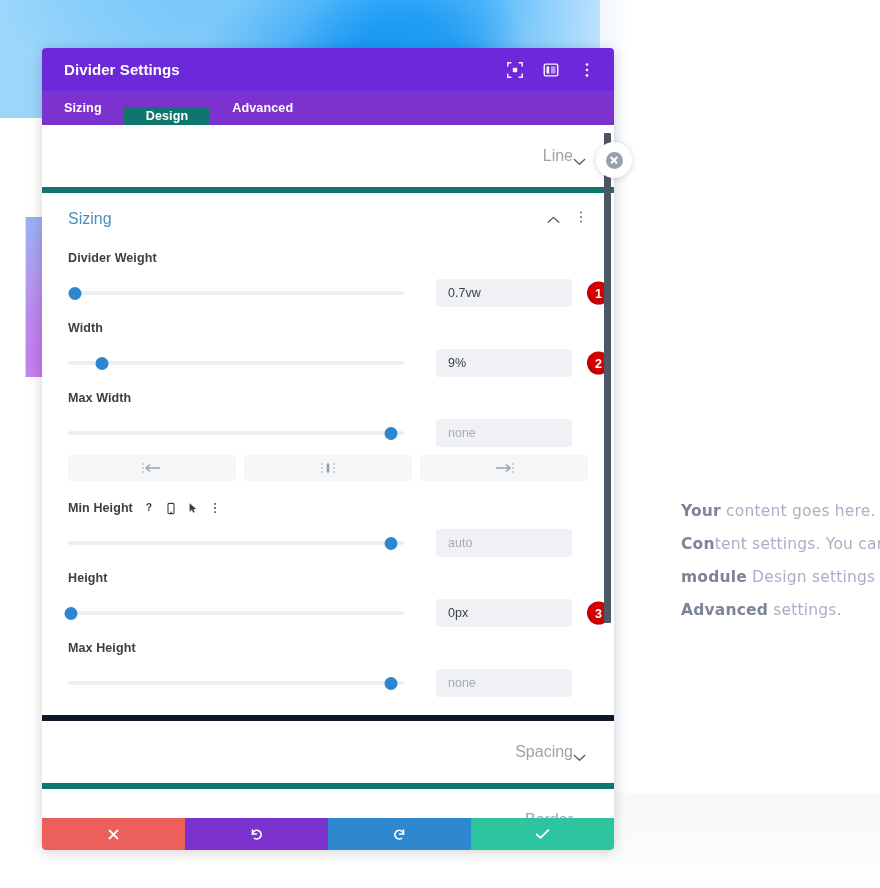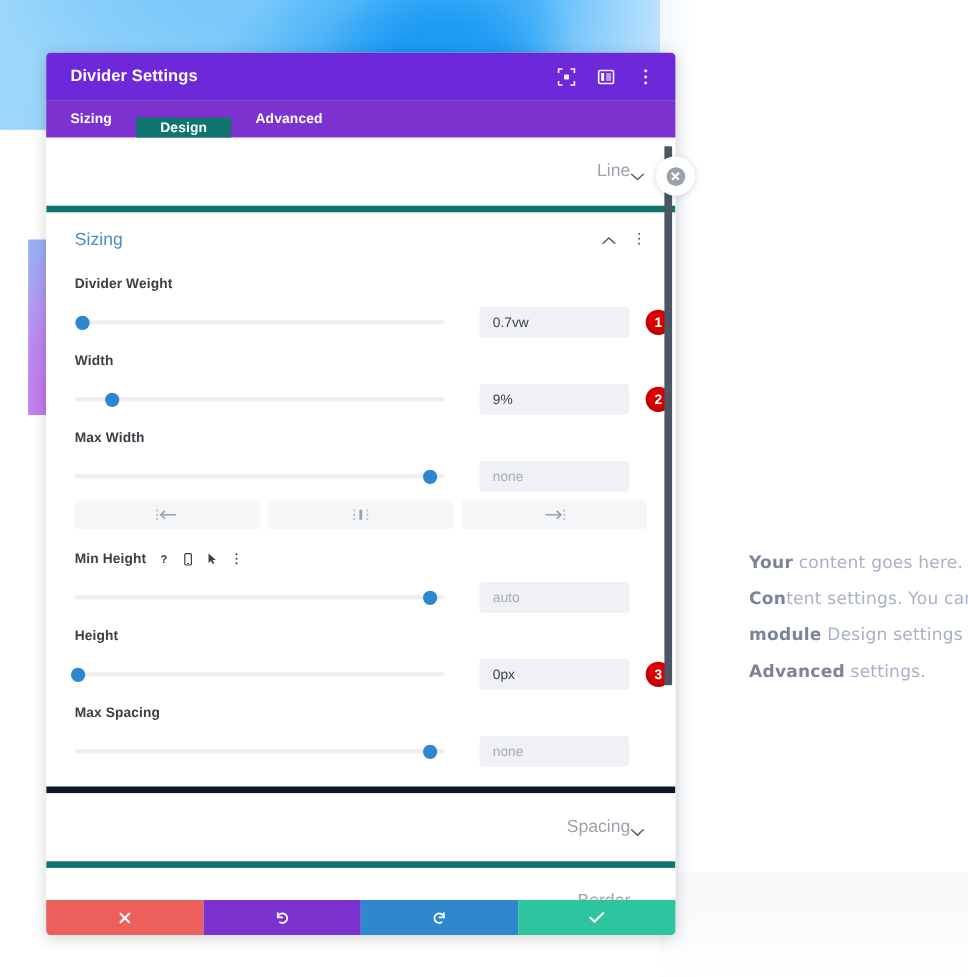--- a/index.html
+++ b/index.html
@@ -396,21 +396,21 @@
                 <div class="track"></div>
                 <div class="knob" style="left: 1%;"></div>
               </div>
               <div class="value-box">0px</div>
               <span class="badge">3</span>
             </div>
           </div>
 
           <div class="field">
             <div class="field-label">
-              <span>Max Spacing</span>
+              <span>Max Height</span>
             </div>
             <div class="ctrl-row">
               <div class="slider">
                 <div class="track"></div>
                 <div class="knob" style="left: 96%;"></div>
               </div>
               <div class="value-box placeholder">none</div>
             </div>
           </div>
 

